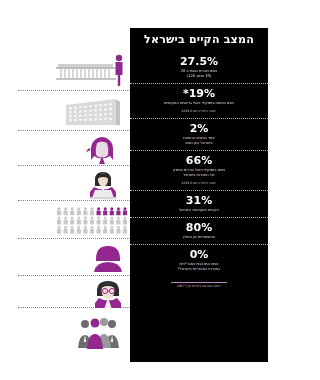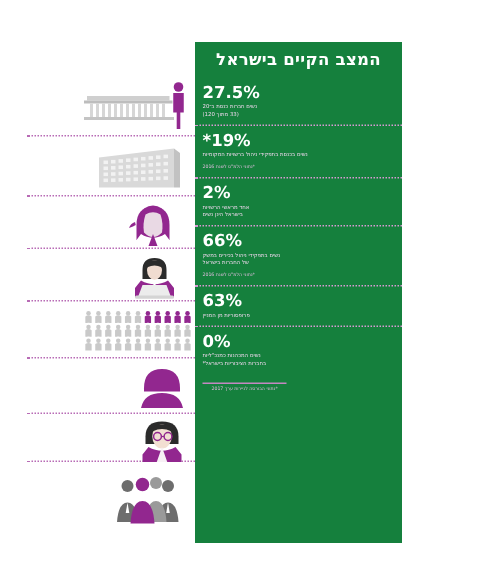--- a/index.html
+++ b/index.html
@@ -7,38 +7,38 @@
     width:272px;height:380px;
     background:#ffffff;
     font-family:"DejaVu Sans","Liberation Sans",sans-serif;
     overflow:hidden;position:relative;
   }
   #page{position:relative;width:272px;height:380px;background:#fff;}
 
   
   #panel{
     position:absolute;left:130px;top:28px;width:138px;height:334px;
-    background:#15803d;
+    background:#000000;
     box-sizing:border-box;
     display:flex;flex-direction:column;
     align-items:stretch;
   }
   .panel-title{
     color:#ffffff;
     font-size:11px;
     font-weight:bold;
     text-align:center;
     direction:rtl;
     padding:5px 4px 6px 4px;
     letter-spacing:.2px;
     white-space:nowrap;
   }
   .stat{
     position:relative;
-    text-align:left;
+    text-align:center;
     direction:rtl;
     padding:3px 5px 4px 5px;
     box-sizing:border-box;
     flex:0 0 auto;
   }
   .stat + .stat{ border-top:1px dotted #d79ad4; }
   .stat-value{
     color:#ffffff;
     font-size:11px;
     font-weight:bold;
@@ -317,23 +317,27 @@
     </div>
 
 
     <div class="stat">
       <div class="stat-value">66%</div>
       <div class="stat-line">נשים בתפקידי ניהול בכירים במשק</div>
       <div class="stat-line">של החברות בישראל</div>
       <div class="stat-note">*נתוני הלמ"ס לשנת 2016</div>
     </div>
 
-
-    <div class="stat">
-      <div class="stat-value">63%</div>
+    <div class="stat">
+      <div class="stat-value">31%</div>
+      <div class="stat-line">דיקניות באקדמיה בישראל</div>
+    </div>
+
+    <div class="stat">
+      <div class="stat-value">80%</div>
       <div class="stat-line">פרופסוריות מן המניין</div>
     </div>
 
     <div class="stat">
       <div class="stat-value">0%</div>
       <div class="stat-line">נשים המכהנות כמנכ"ליות</div>
       <div class="stat-line">בחברות הציבוריות בישראל*</div>
       <div class="stat-note ruled">*נתוני הבורסה לניירות ערך 2017</div>
     </div>
   </div>

